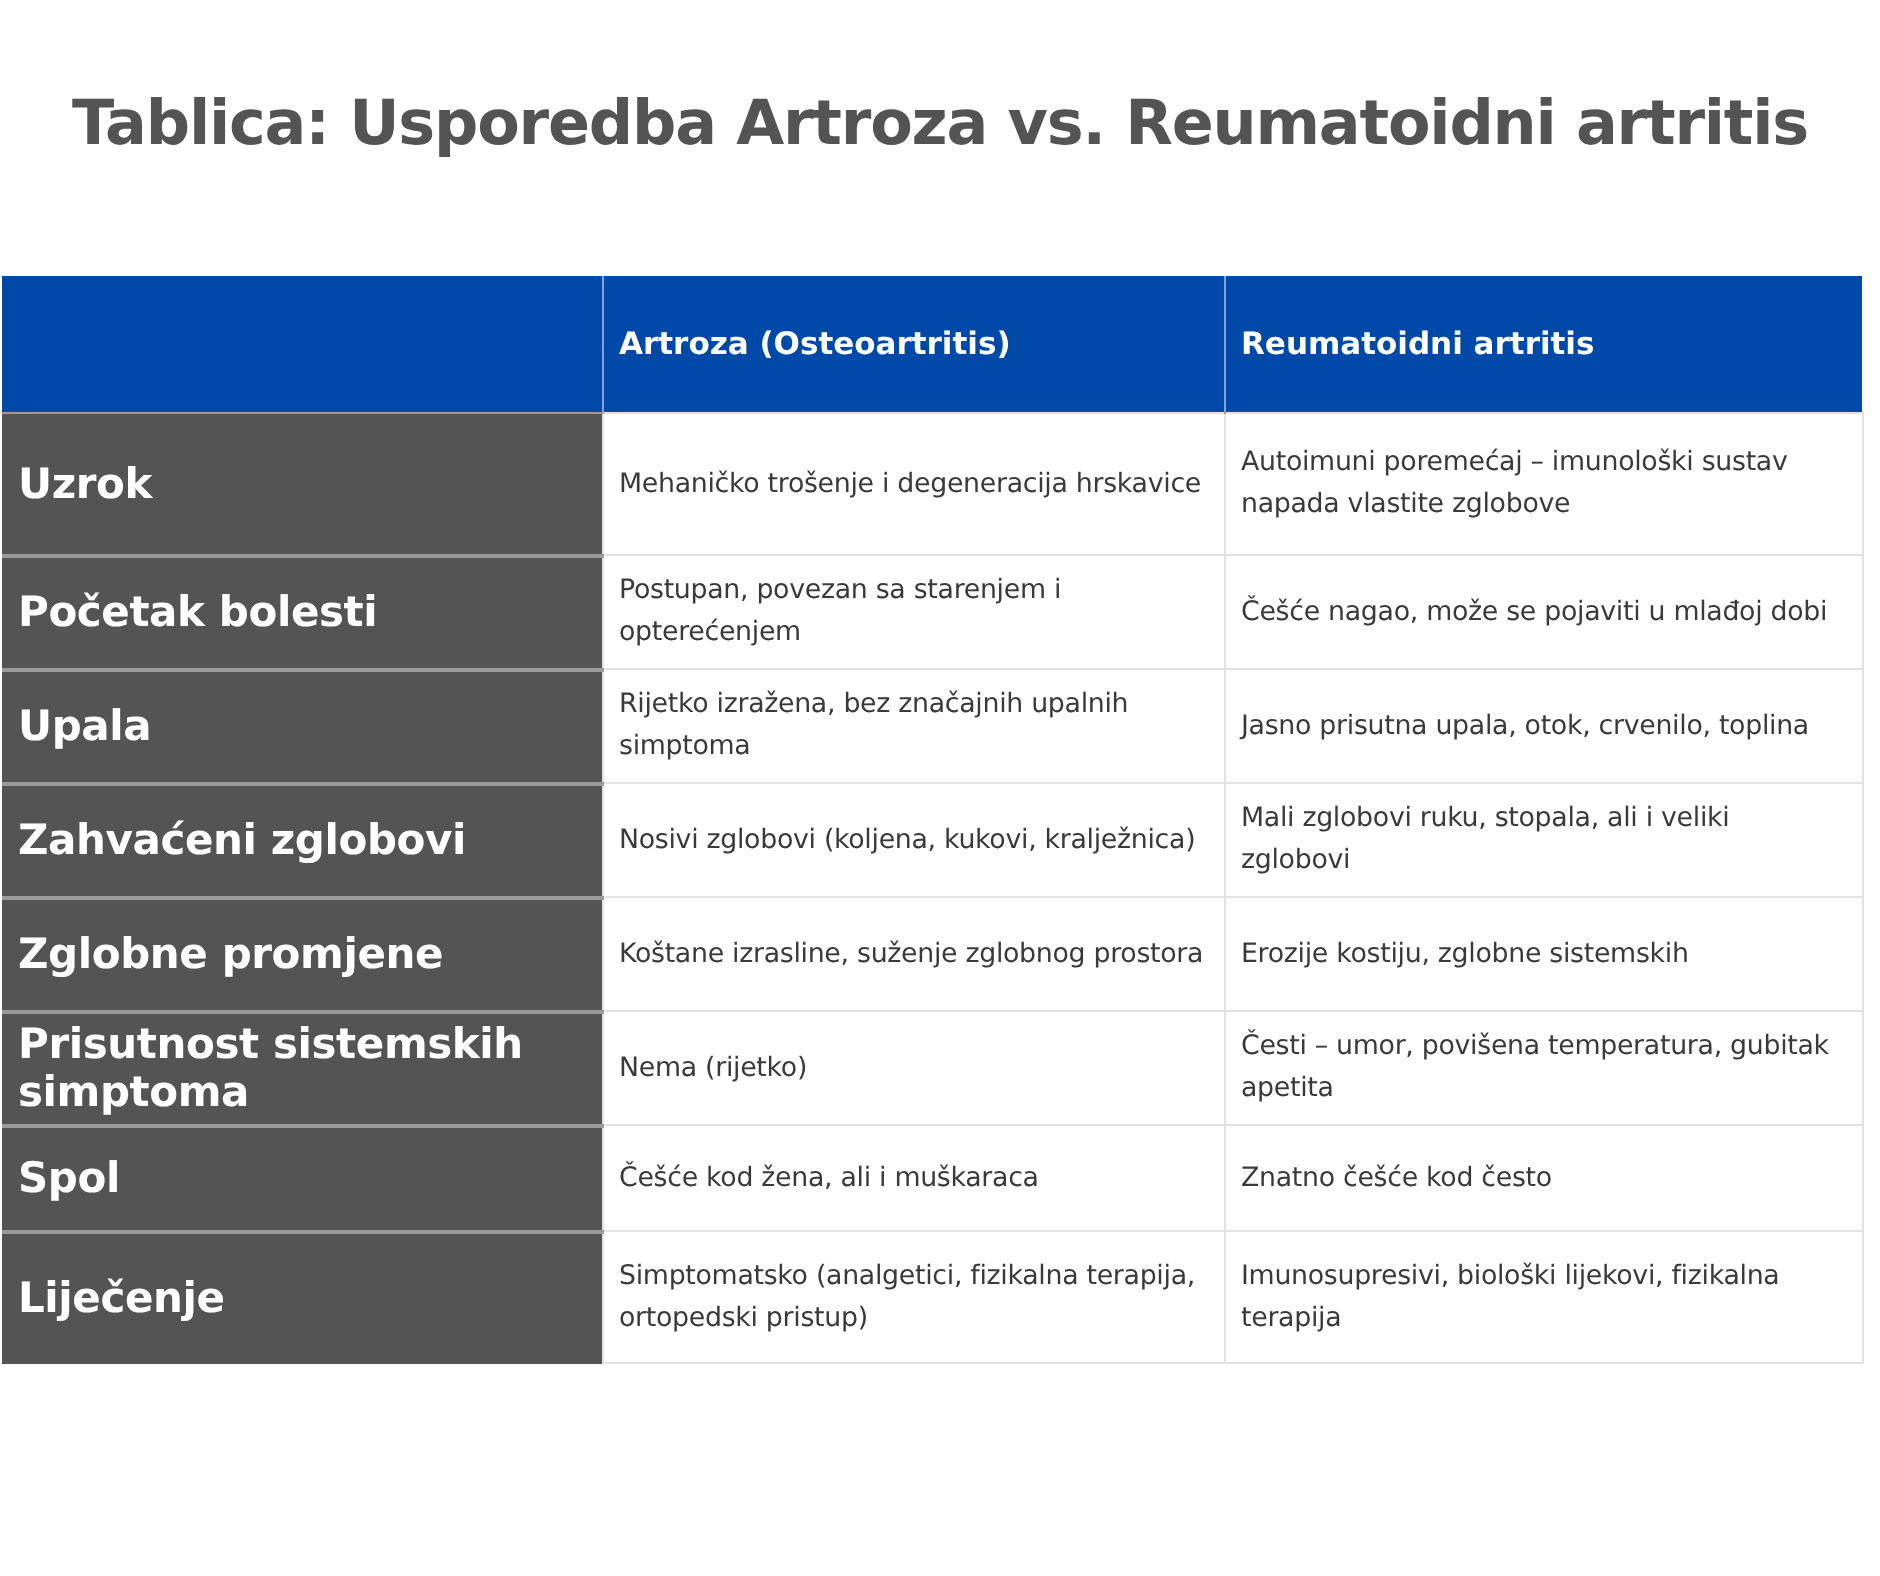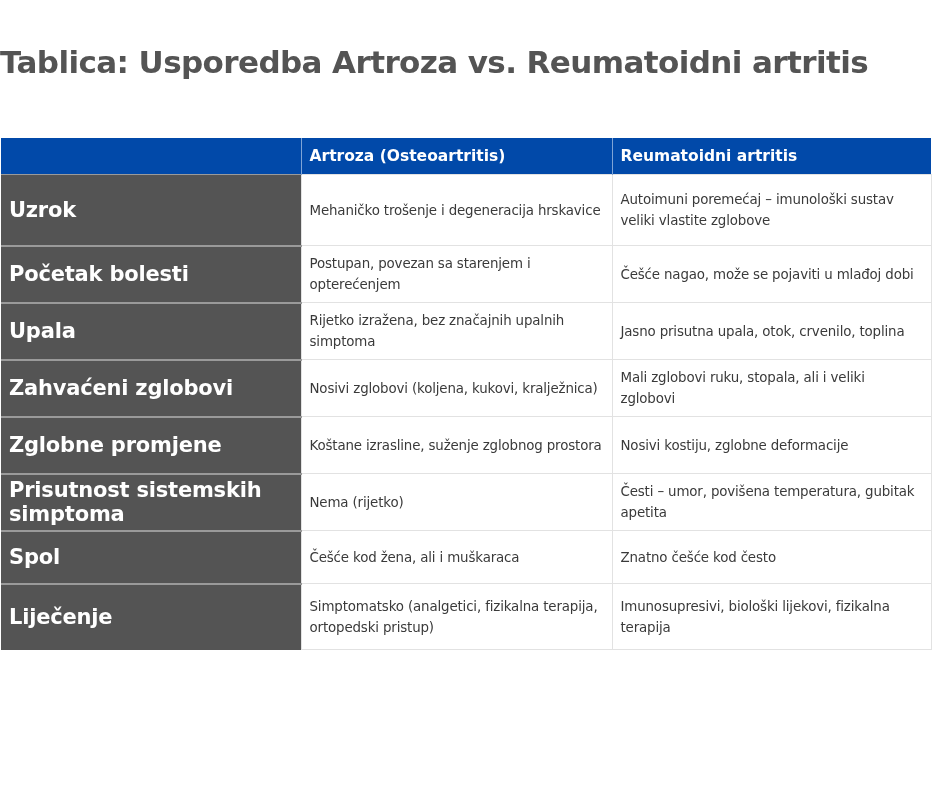--- a/index.html
+++ b/index.html
@@ -1,31 +1,31 @@
 <!DOCTYPE html>
 <html><head>
 <meta charset="utf-8">
 <style>
   html, body { margin: 0; padding: 0; background: #ffffff; }
   body { width: 940px; height: 788px; position: relative; overflow: hidden; font-family: "DejaVu Sans", "Liberation Sans", sans-serif; }
   .title {
-    position: absolute; left: 0; top: 44px; width: 940px; 
+    position: absolute; left: 0; top: 44px; width: 940px; text-align: center;
     font-family: "DejaVu Sans", sans-serif; font-weight: bold; font-size: 31px;
     color: #545454; letter-spacing: -0.6px; margin: 0;
   }
   table.cmp {
     position: absolute; left: 1px; top: 138px; width: 930px;
     border-collapse: collapse; table-layout: fixed;
   }
   table.cmp col.c0 { width: 300px; }
   table.cmp col.c1 { width: 311px; }
   table.cmp col.c2 { width: 319px; }
   table.cmp th, table.cmp td { padding: 0 8px; vertical-align: middle; }
   thead th {
-    background: #0149a9; color: #ffffff; height: 36px; text-align: left;
+    background: #0149a9; color: #ffffff; height: 68px; text-align: left;
     font-family: "DejaVu Sans", sans-serif; font-weight: bold; font-size: 15.5px;
     border-left: 1px solid #7fa4d6;
   }
   thead th:first-child { border-left: none; }
   tbody th {
     background: #545454; color: #ffffff; text-align: left;
     font-family: "DejaVu Sans", sans-serif; font-weight: bold; font-size: 21px;
     border-top: 2px solid #9a9a9a;
     letter-spacing: -0.2px;
   }
@@ -51,41 +51,41 @@
     <tr>
       <th></th>
       <th>Artroza (Osteoartritis)</th>
       <th>Reumatoidni artritis</th>
     </tr>
   </thead>
   <tbody id="tbody">
       <tr style="height: 71px;">
         <th>Uzrok</th>
         <td>Mehaničko trošenje i degeneracija hrskavice</td>
-        <td>Autoimuni poremećaj – imunološki sustav veliki vlastite zglobove</td>
+        <td>Autoimuni poremećaj – imunološki sustav napada vlastite zglobove</td>
       </tr>
       <tr style="height: 57px;">
         <th>Početak bolesti</th>
         <td>Postupan, povezan sa starenjem i opterećenjem</td>
         <td>Češće nagao, može se pojaviti u mlađoj dobi</td>
       </tr>
       <tr style="height: 57px;">
         <th>Upala</th>
         <td>Rijetko izražena, bez značajnih upalnih simptoma</td>
         <td>Jasno prisutna upala, otok, crvenilo, toplina</td>
       </tr>
       <tr style="height: 57px;">
         <th>Zahvaćeni zglobovi</th>
         <td>Nosivi zglobovi (koljena, kukovi, kralježnica)</td>
         <td>Mali zglobovi ruku, stopala, ali i veliki zglobovi</td>
       </tr>
       <tr style="height: 57px;">
         <th>Zglobne promjene</th>
         <td>Koštane izrasline, suženje zglobnog prostora</td>
-        <td>Nosivi kostiju, zglobne deformacije</td>
+        <td>Erozije kostiju, zglobne sistemskih</td>
       </tr>
       <tr style="height: 57px;">
         <th>Prisutnost sistemskih simptoma</th>
         <td>Nema (rijetko)</td>
         <td>Česti – umor, povišena temperatura, gubitak apetita</td>
       </tr>
       <tr style="height: 53px;">
         <th>Spol</th>
         <td>Češće kod žena, ali i muškaraca</td>
         <td>Znatno češće kod često</td>

